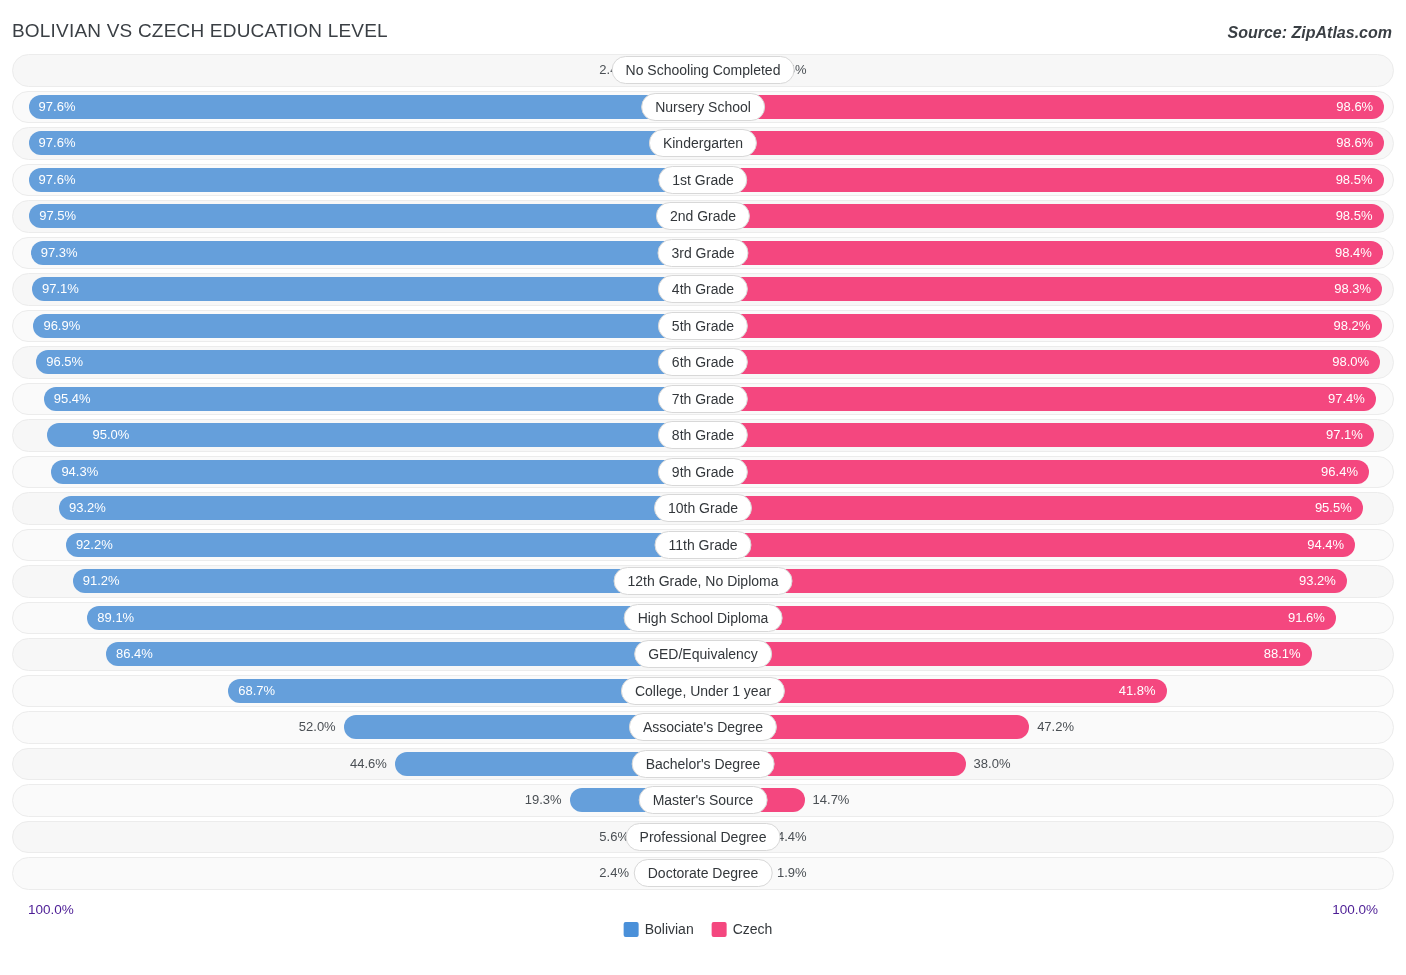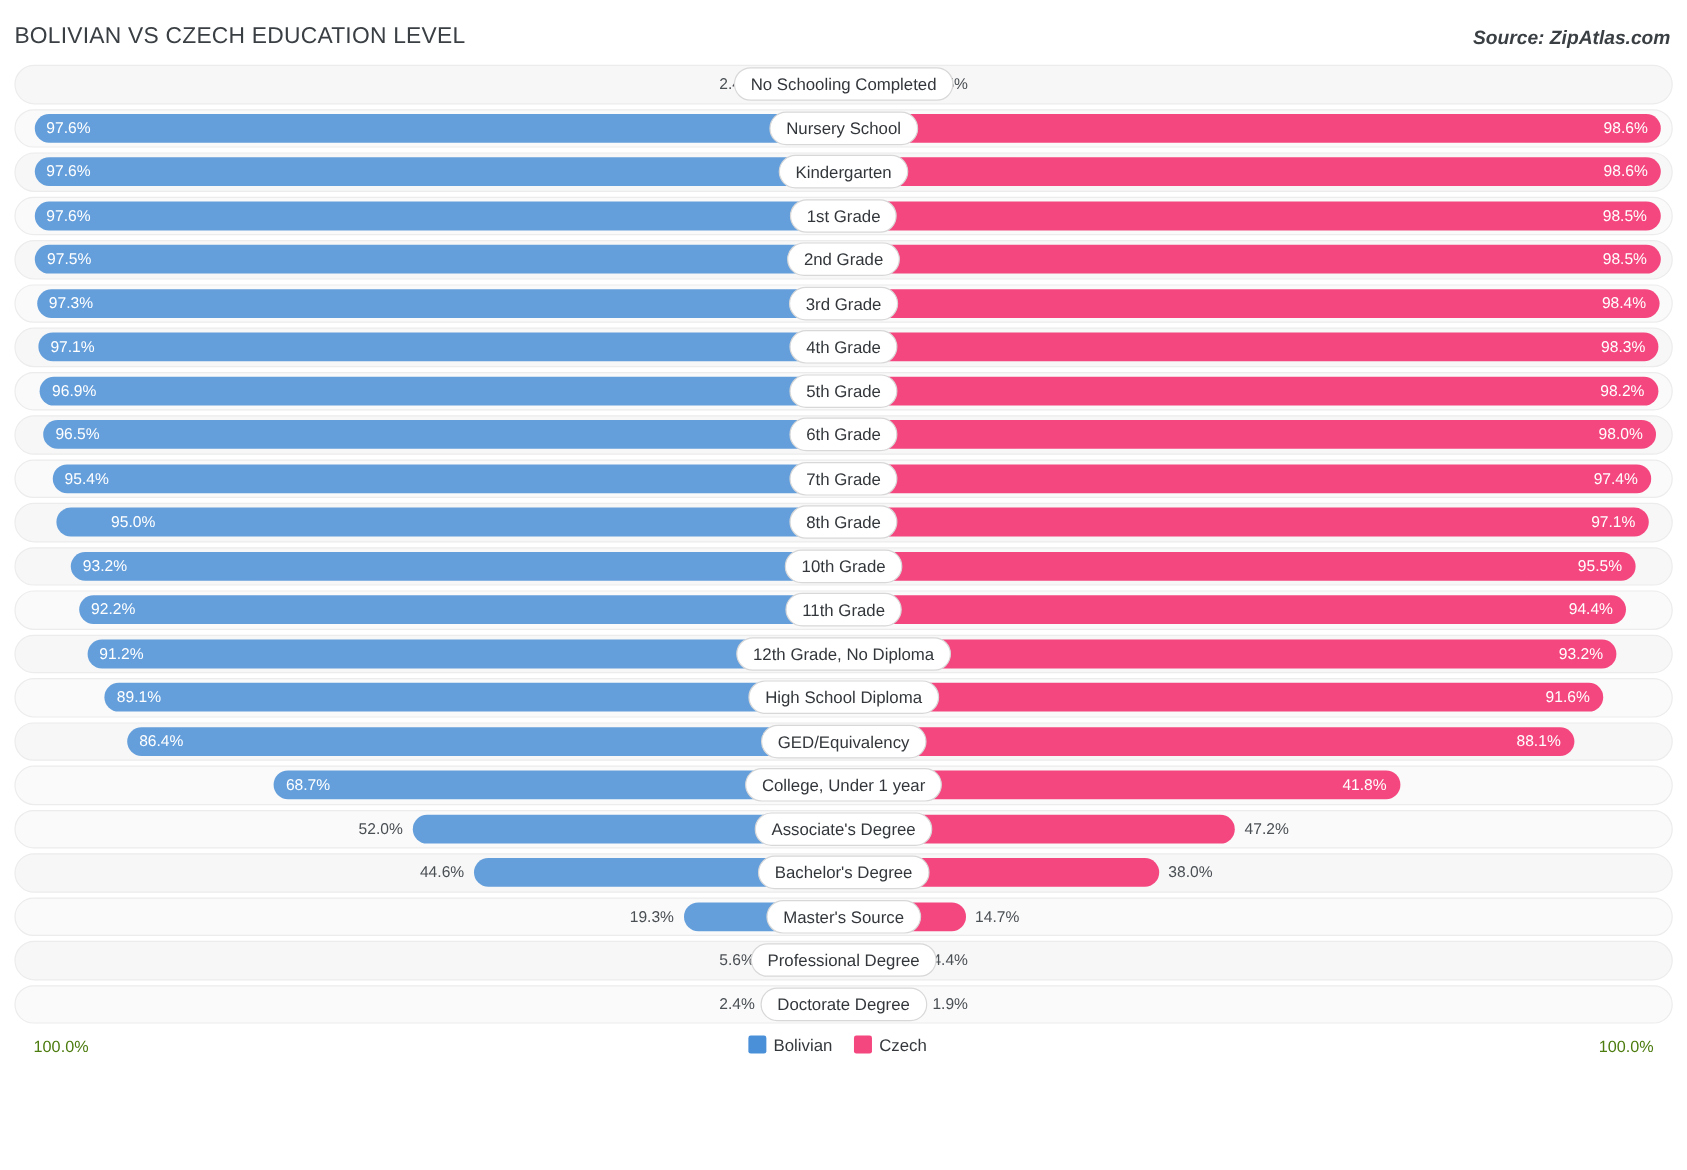--- a/index.html
+++ b/index.html
@@ -89,35 +89,35 @@
   }
   #footer {
     position: relative;
     height: 30px;
     margin: 4px 12px 0;
   }
   .axis-label {
     position: absolute;
     top: 6px;
     font-size: 13.5px;
-    color: #4d7c0f;
+    color: #4c1d95;
   }
   #axis-left { left: 16px; }
   #axis-right { right: 16px; }
   #legend {
     position: absolute;
     left: 50%; top: 4px;
     transform: translateX(-50%);
     display: flex;
     align-items: center;
     gap: 8px;
     font-size: 14px;
     color: #33373b;
   }
-  .legend-item { display: flex; align-items: flex-start; gap: 6px; margin-right: 10px; }
+  .legend-item { display: flex; align-items: flex-end; gap: 6px; margin-right: 10px; margin-top: 21px; }
   .swatch { width: 15px; height: 15px; border-radius: 2px; display: inline-block; }
 </style>
 </head>
 <body>
 
 <div id="chart-header">
   <div id="chart-title">BOLIVIAN VS CZECH EDUCATION LEVEL</div>
   <div id="chart-source">Source: ZipAtlas.com</div>
 </div>
 
@@ -203,20 +203,28 @@
       <div class="label">7th Grade</div>
     </div>
     <div class="row">
       <div class="row-track"></div>
       <div class="bar left" style="width: 656.45px;"></div>
       <div class="bar right" style="width: 670.961px;"></div>
       <div class="val" style="text-align: center; left: 44.55px; margin-left: 36px;">95.0%</div>
       <div class="val" style="left: calc(50% + 622.961px);">97.1%</div>
       <div class="label">8th Grade</div>
     </div>
+    <div class="row alt">
+      <div class="row-track"></div>
+      <div class="bar left" style="width: 651.613px;"></div>
+      <div class="bar right" style="width: 666.124px;"></div>
+      <div class="val" style="text-align: left; left: 49.387px;">94.3%</div>
+      <div class="val" style="left: calc(50% + 618.124px);">96.4%</div>
+      <div class="label">9th Grade</div>
+    </div>
     <div class="row">
       <div class="row-track"></div>
       <div class="bar left" style="width: 644.012px;"></div>
       <div class="bar right" style="width: 659.905px;"></div>
       <div class="val" style="text-align: left; left: 56.988px;">93.2%</div>
       <div class="val" style="left: calc(50% + 611.905px);">95.5%</div>
       <div class="label">10th Grade</div>
     </div>
     <div class="row alt">
       <div class="row-track"></div>

